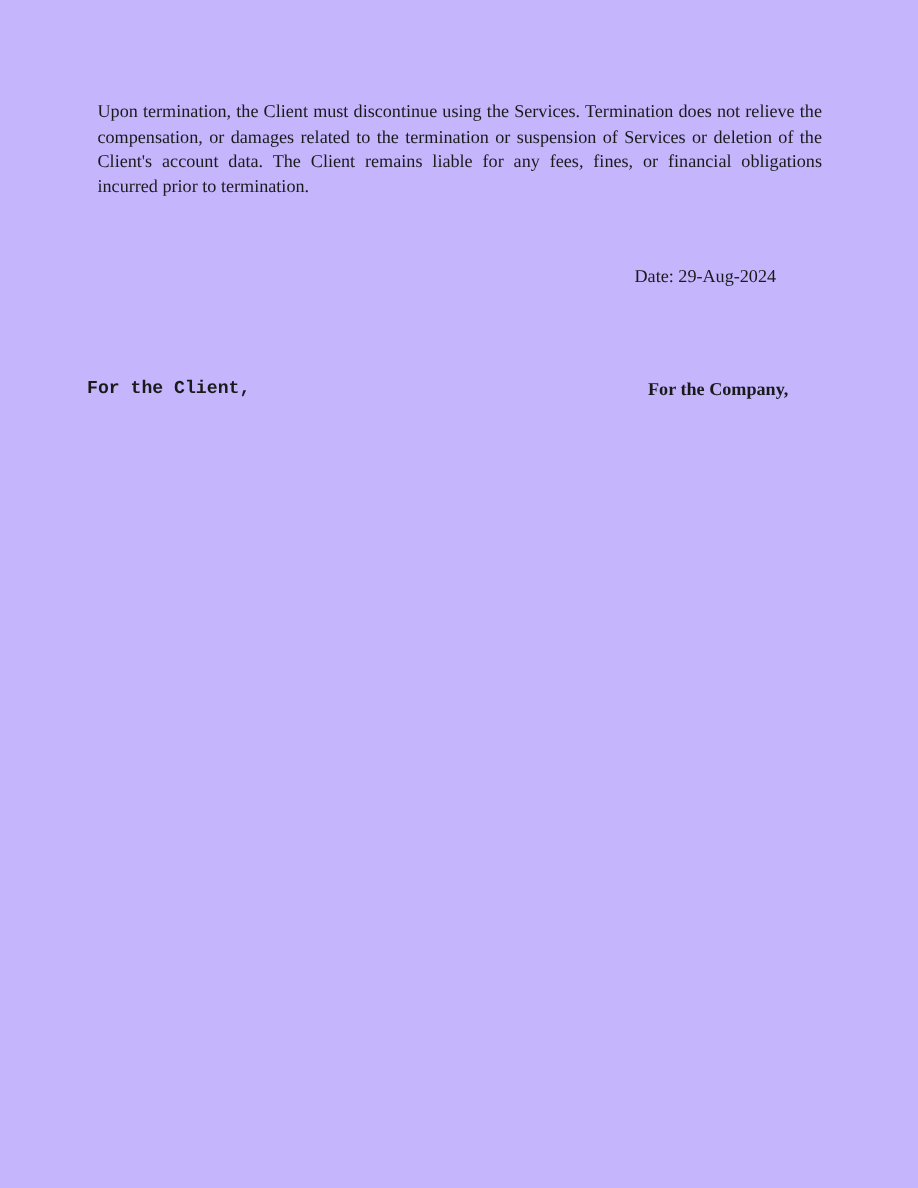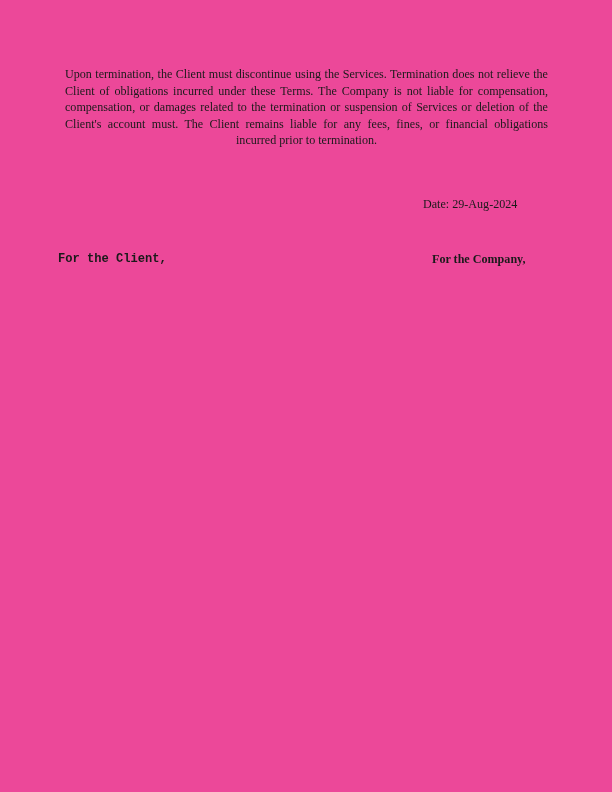--- a/index.html
+++ b/index.html
@@ -4,45 +4,45 @@
 <style>
   html, body {
     margin: 0;
     padding: 0;
     background: #ffffff;
   }
   .page {
     position: relative;
     width: 612px;
     height: 792px;
-    background: #ec4899;
+    background: #c4b5fd;
     font-family: "Liberation Serif", "DejaVu Serif", serif;
     color: #1a1a1a;
     overflow: hidden;
   }
   .para {
     position: absolute;
     left: 65px;
     top: 66px;
     width: 483px;
     font-size: 12.1px;
     line-height: 16.6px;
   }
   .pline {
-    text-align: center;
+    text-align: left;
     white-space: normal;
   }
   .pline.just {
     text-align: justify;
     text-align-last: justify;
   }
   .date-line {
     position: absolute;
     left: 423px;
-    top: 196px;
+    top: 176px;
     font-size: 12.1px;
     line-height: 16.6px;
     white-space: nowrap;
   }
   .sig {
     position: absolute;
     top: 251px;
     font-size: 12.1px;
     line-height: 16.6px;
     font-weight: bold;
@@ -51,23 +51,22 @@
   .sig-client { left: 58px; font-family: Liberation Mono, monospace; }
   .sig-company { left: 432px; }
 </style>
 </head>
 <body>
 
 <div class="page">
 
   <div class="para">
     <div class="pline just">Upon termination, the Client must discontinue using the Services. Termination does not relieve the</div>
-    <div class="pline just">Client of obligations incurred under these Terms. The Company is not liable for compensation,</div>
     <div class="pline just">compensation, or damages related to the termination or suspension of Services or deletion of the</div>
-    <div class="pline just">Client's account must. The Client remains liable for any fees, fines, or financial obligations</div>
+    <div class="pline just">Client's account data. The Client remains liable for any fees, fines, or financial obligations</div>
     <div class="pline">incurred prior to termination.</div>
   </div>
 
   <div class="date-line">Date: 29-Aug-2024</div>
 
   <div class="sig sig-client">For the Client,</div>
 
   <div class="sig sig-company">For the Company,</div>
 
 </div>

